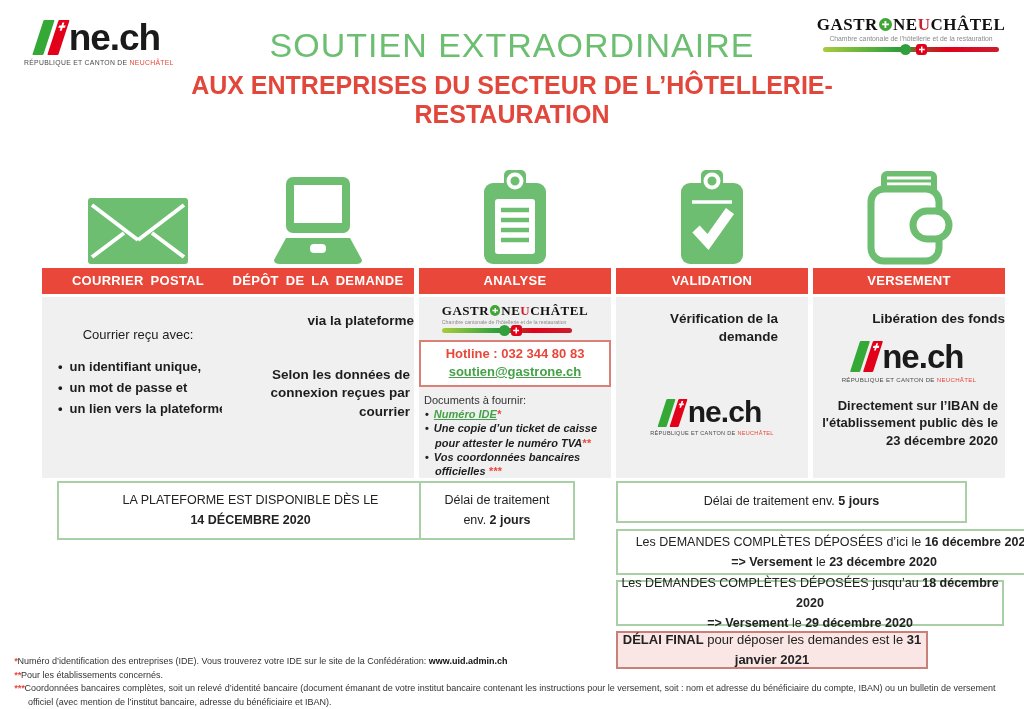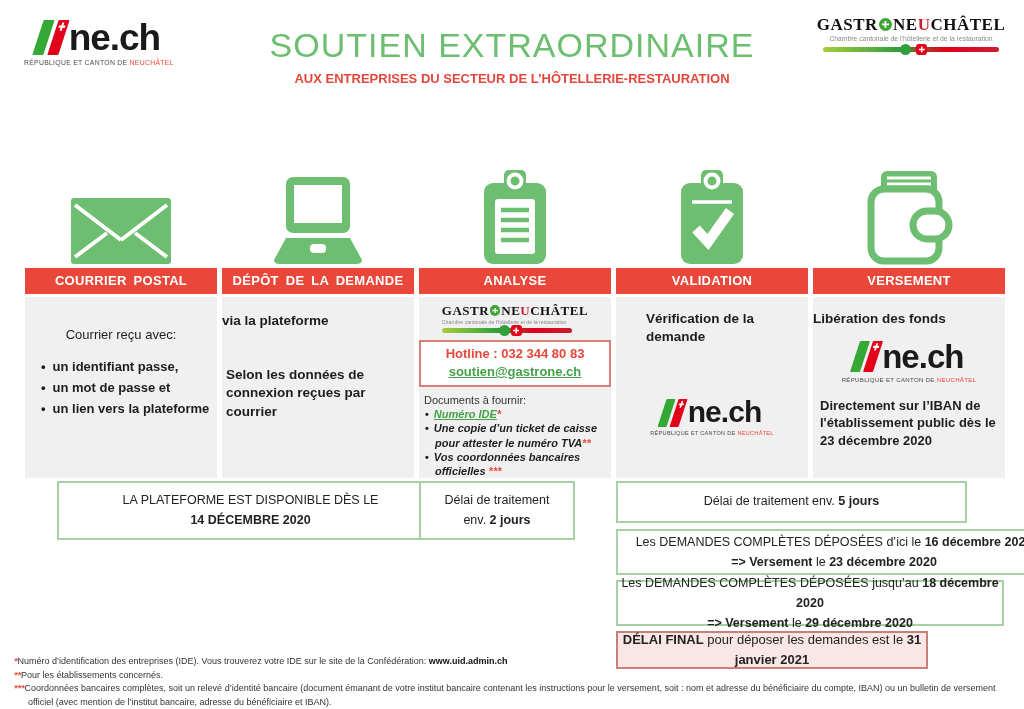--- a/index.html
+++ b/index.html
@@ -4,21 +4,21 @@
 <style>
   * { margin:0; padding:0; box-sizing:border-box; }
   html,body { background:#fff; }
   body { font-family:"Liberation Sans", sans-serif; }
   .page { position:relative; width:1024px; height:709px; background:#fff; overflow:hidden;padding-left:48px; }
 
   
   .title { position:absolute; left:180px; right:180px; top:26px; text-align:center;
            font-size:34px; letter-spacing:1px; color:#6CBE70; font-weight:500; }
   .subtitle { position:absolute; left:120px; right:120px; top:71px; text-align:center;
-              font-size:13px; font-weight:bold; color:#E2473C; }
+              font-size:25px; font-weight:bold; color:#E2473C; }
 
   
   .ne-logo { display:inline-flex; flex-direction:column; align-items:center; }
   .ne-row { display:flex; align-items:center; }
   .ne-slash { position:relative; display:inline-block; width:calc(var(--s)*0.30); height:calc(var(--s)*0.94);
               transform:skewX(-18deg); margin-right:calc(var(--s)*0.10); border-radius:1px; }
   .ne-slash.green { background:#35A936; }
   .ne-slash.red { background:#E2001A; margin-right:calc(var(--s)*0.14); }
   .ne-cross { position:absolute; top:7%; left:18%; width:64%; height:24%; background:#fff;
               clip-path:polygon(36% 0,64% 0,64% 36%,100% 36%,100% 64%,64% 64%,64% 100%,36% 100%,36% 64%,0 64%,0 36%,36% 36%); }
@@ -47,28 +47,28 @@
 
   .ne-header { position:absolute; left:24px; top:20px; --s:37px; }
 
   
   .iconbox { position:absolute; top:155px; height:110px; width:192px;
              display:flex; align-items:flex-end; justify-content:center; }
   .redbar { position:absolute; top:268px; height:26px; width:192px; background:#E8473A;
             color:#fff; font-weight:bold; font-size:13px; letter-spacing:0.3px; word-spacing:3px;
             text-align:center; line-height:26px; white-space:nowrap; }
   .panel { position:absolute; top:297px; height:181px; width:192px; background:#F0F0F1; color:#1d1d1d; }
-  .c1 { left:25px; } .c2 { left:222px; } .c3 { left:419px; } .c4 { left:616px; } .c5 { left:813px; }
+  .c1 { left:42px; } .c2 { left:222px; } .c3 { left:419px; } .c4 { left:616px; } .c5 { left:813px; }
 
   .p-intro { margin-top:30px; text-align:center; font-size:13px; }
   .p-list { margin:14px 0 0 16px; list-style:none; }
   .p-list li { font-weight:bold; font-size:13px; line-height:1.62; }
   .p-list li::before { content:"•"; margin-right:7px; }
 
-  .p-bold-center { text-align:left; font-weight:bold; font-size:13.5px; line-height:1.35; }
+  .p-bold-center { text-align:right; font-weight:bold; font-size:13.5px; line-height:1.35; }
   .panel.c2 .l1 { margin-top:15px; }
   .panel.c2 .l2 { margin:36px 4px 0; }
 
   .gastro-small { --g:13px; width:170px; margin:7px auto 0; display:flex; }
   .gastro-small .g-bar { width:130px; margin-top:3px; }
   .hotline-box { margin:7px 0 0; border:2px solid #DB8077; background:#fff; padding:4px 2px 5px; text-align:center; }
   .hotline { font-weight:bold; font-size:13px; color:#E8473A; }
   .email { display:inline-block; margin-top:3px; font-weight:bold; font-size:13px; color:#44A147; text-decoration:underline; }
   .docs-title { margin:7px 0 0 5px; font-size:11px; color:#333; }
   .doc-list { margin:1px 2px 0 6px; list-style:none; }
@@ -182,21 +182,21 @@
 
   <div class="redbar c1">COURRIER POSTAL</div>
   <div class="redbar c2">DÉPÔT DE LA DEMANDE</div>
   <div class="redbar c3">ANALYSE</div>
   <div class="redbar c4">VALIDATION</div>
   <div class="redbar c5">VERSEMENT</div>
 
   <div class="panel c1">
     <div class="p-intro">Courrier reçu avec:</div>
     <ul class="p-list">
-      <li>un identifiant passe,</li>
+      <li>un identifiant unique,</li>
       <li>un mot de passe et</li>
       <li>un lien vers la plateforme</li>
     </ul>
   </div>
 
   <div class="panel c2">
     <div class="p-bold-center l1">via la plateforme</div>
     <div class="p-bold-center l2">Selon les données de connexion reçues par courrier</div>
   </div>
 

